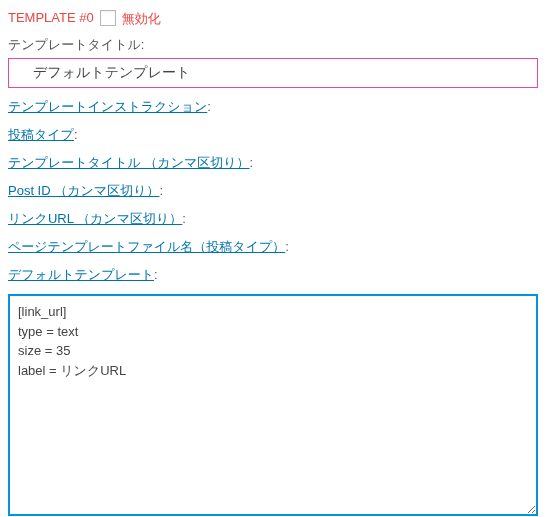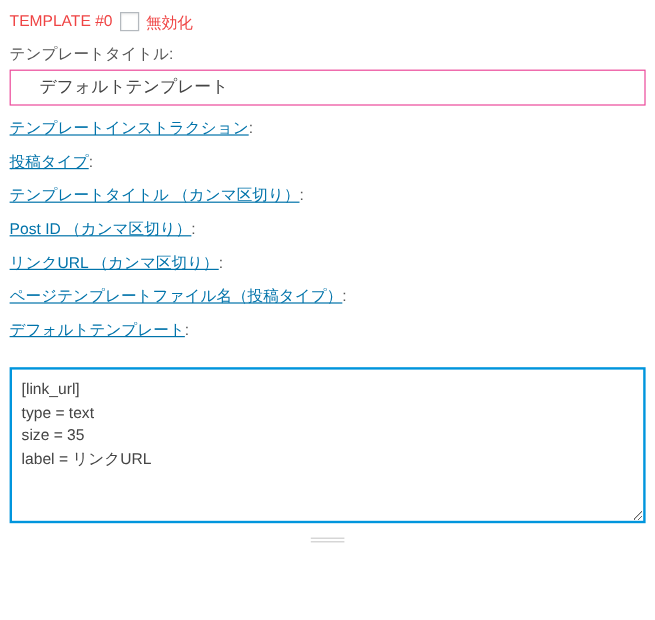--- a/index.html
+++ b/index.html
@@ -34,30 +34,29 @@
     }
     .link-row { margin: 10px 0; }
     .link {
       color: #0073aa;
       text-decoration: underline;
       cursor: pointer;
     }
     .colon { color: #555; }
     .textarea {
       width: 100%;
-      height: 130px;
+      height: 222px;
       border: 2px solid #0095dd;
       padding: 6px 8px;
       font-family: inherit;
       font-size: 13px;
       line-height: 1.5;
       color: #444;
       resize: vertical;
       outline: none;
-      margin-top: 12px;
     }
     .drag-handle {
       margin-top: 4px;
       height: 6px;
       display: flex;
       align-items: center;
       justify-content: center;
     }
     .drag-lines {
       width: 28px;

